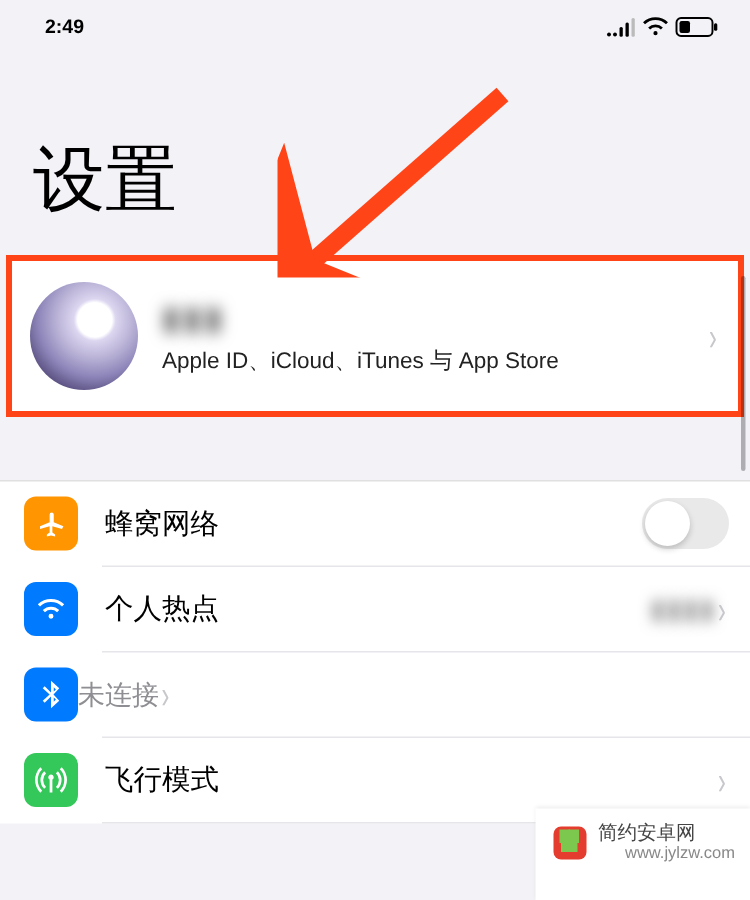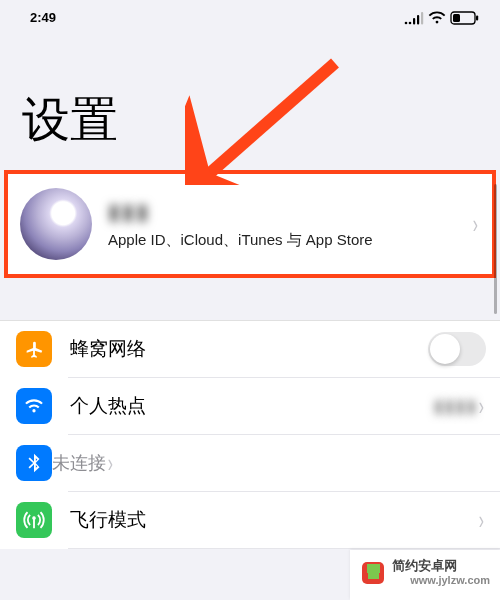--- a/index.html
+++ b/index.html
@@ -81,25 +81,24 @@
       content: ""; position: absolute; left: 2px; top: 2px;
       width: 30px; height: 30px; border-radius: 50%;
       background: #fff; box-shadow: 0 2px 4px rgba(0,0,0,0.2);
     }
     .arrow {
       position: absolute; top: 55px; left: 185px;
       width: 160px; height: 130px; pointer-events: none;
     }
     .watermark {
       position: absolute; right: 0; bottom: 0;
-      background: #fff; padding: 8px 10px 13px 12px;
+      background: #fff; padding: 8px 10px 24px 12px;
       display: flex; align-items: center; gap: 8px;
       font-size: 13px; color: #444; z-index: 10;
       box-shadow: 0 -1px 3px rgba(0,0,0,0.08);
-      font-weight: bold;
     }
     .wm-logo {
       width: 22px; height: 22px; border-radius: 5px;
       background: #e43d2f; position: relative;
       display: flex; align-items: center; justify-content: center;
     }
     .wm-logo::after {
       content: ""; width: 11px; height: 13px;
       background: #7cc84e; border-radius: 2px 2px 0 0;
       box-shadow: -3px -4px 0 -2px #7cc84e, 3px -4px 0 -2px #7cc84e;

